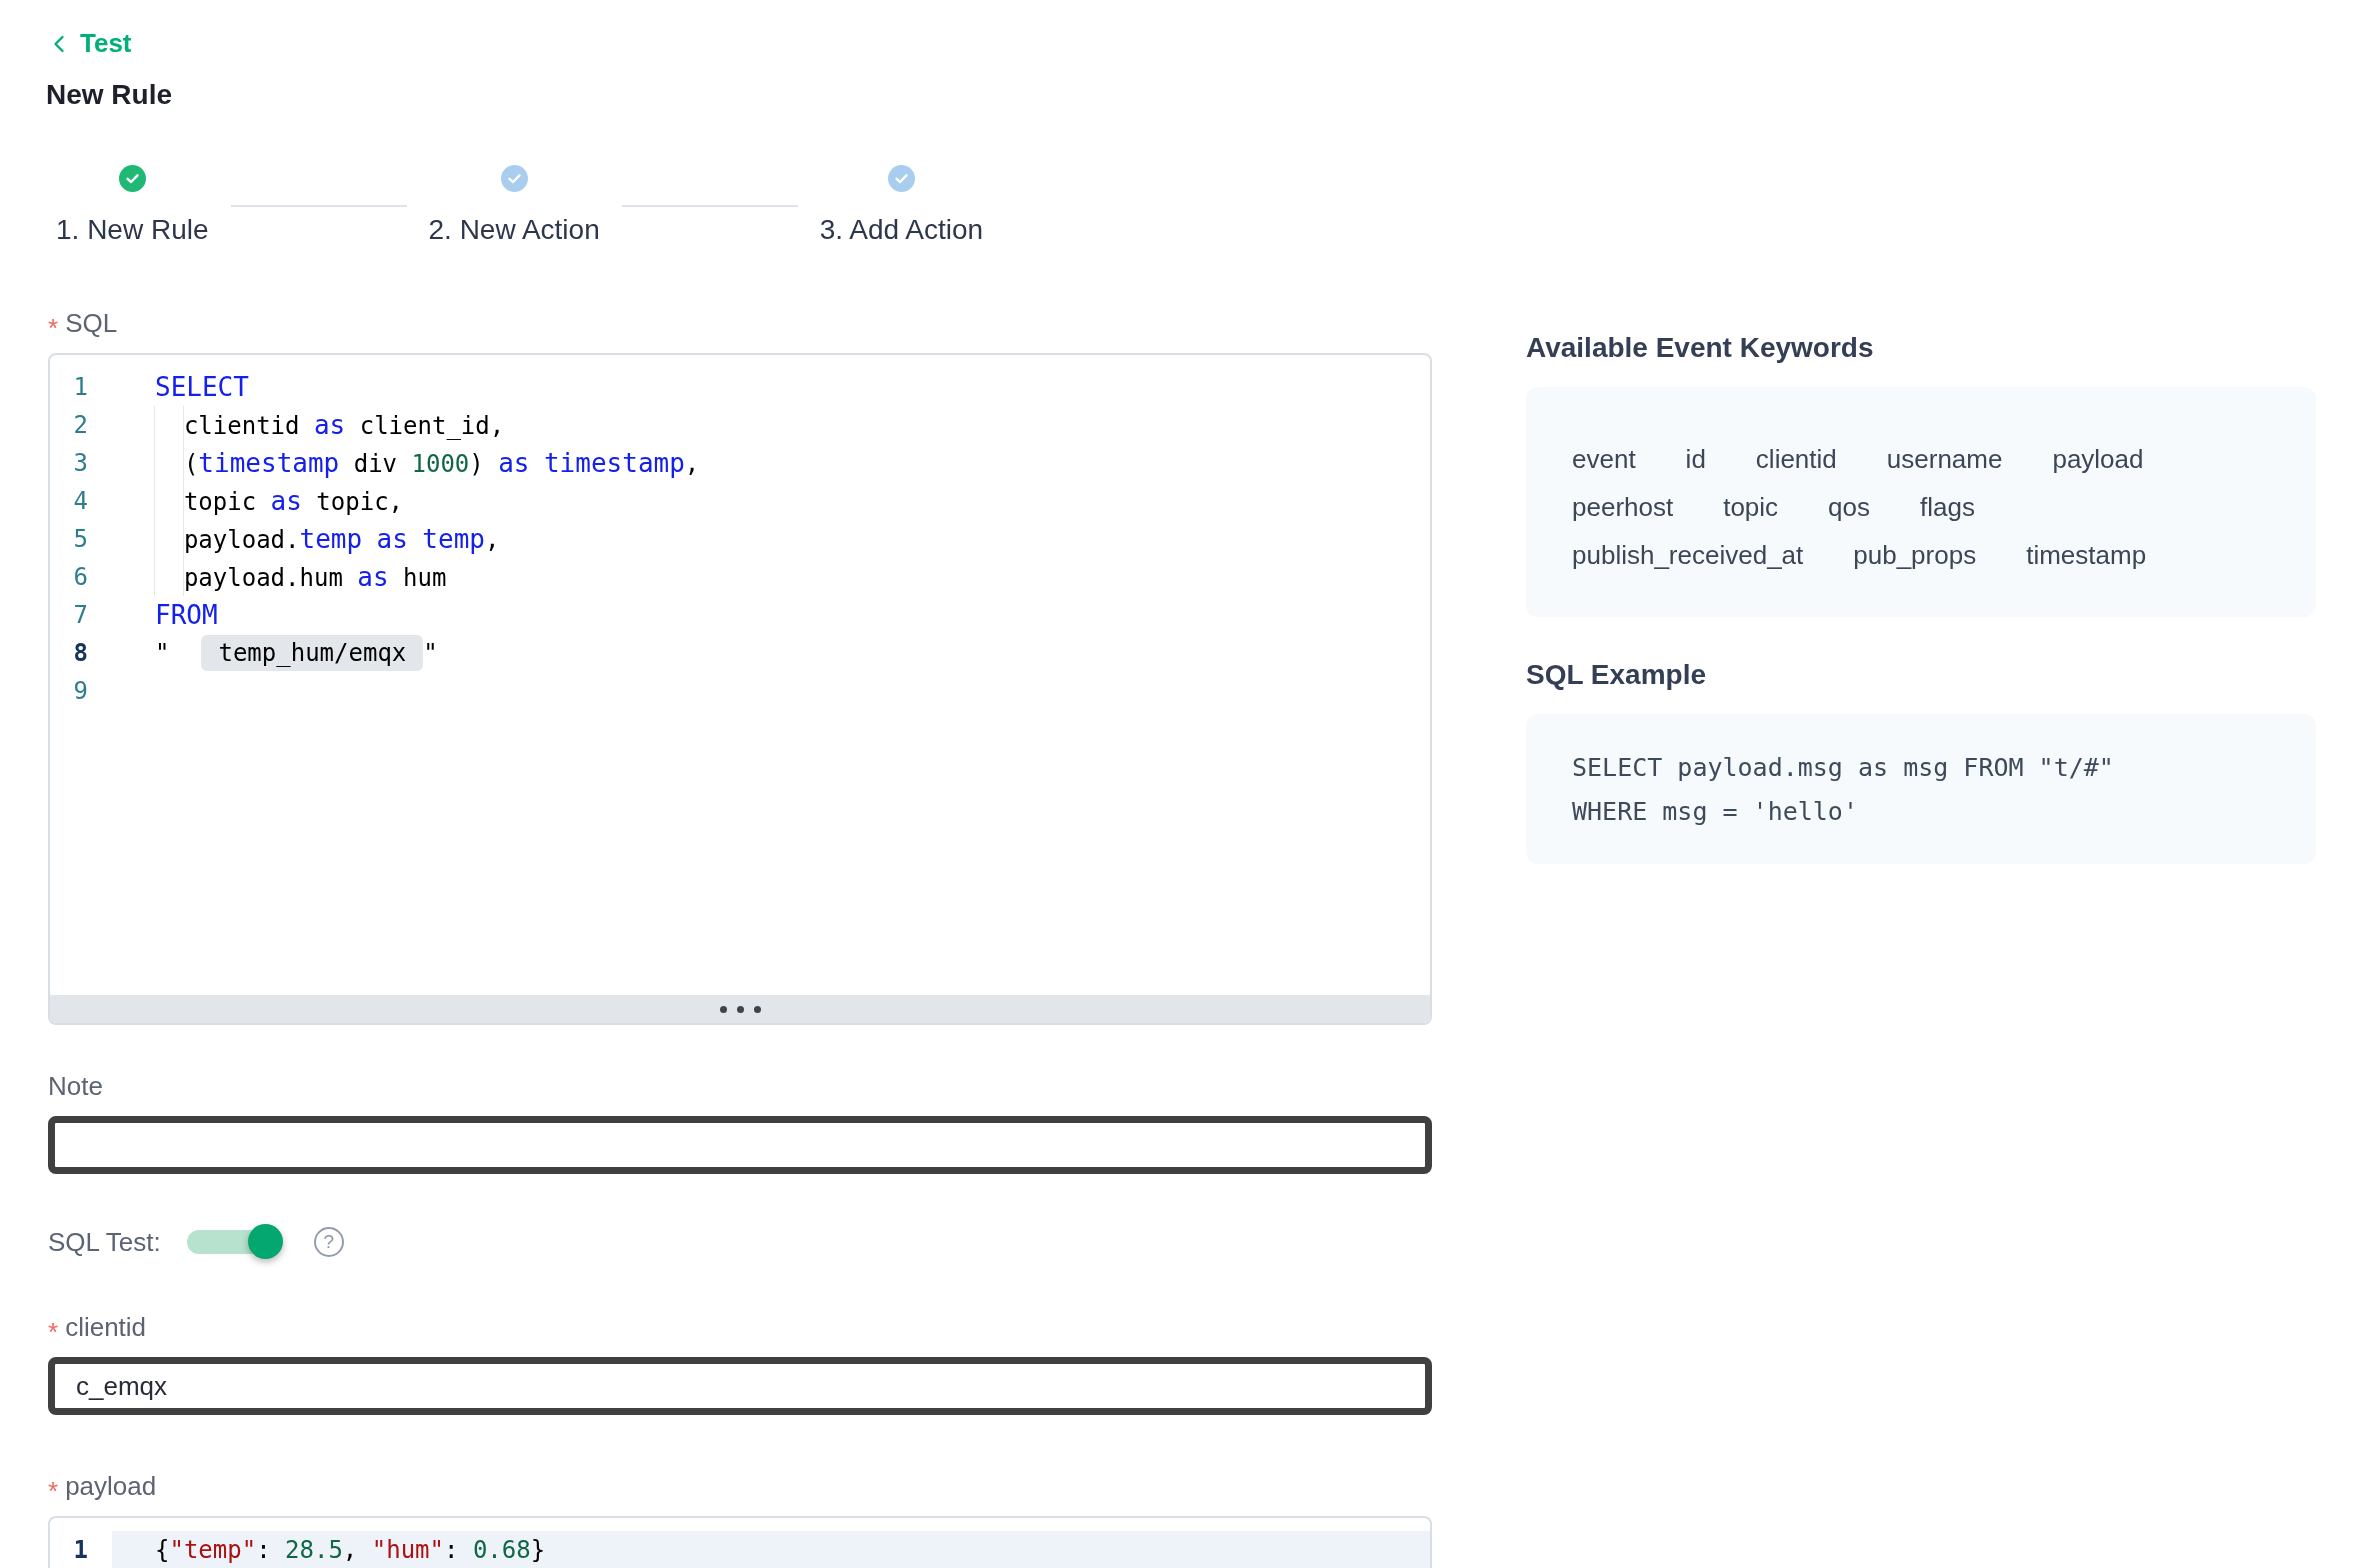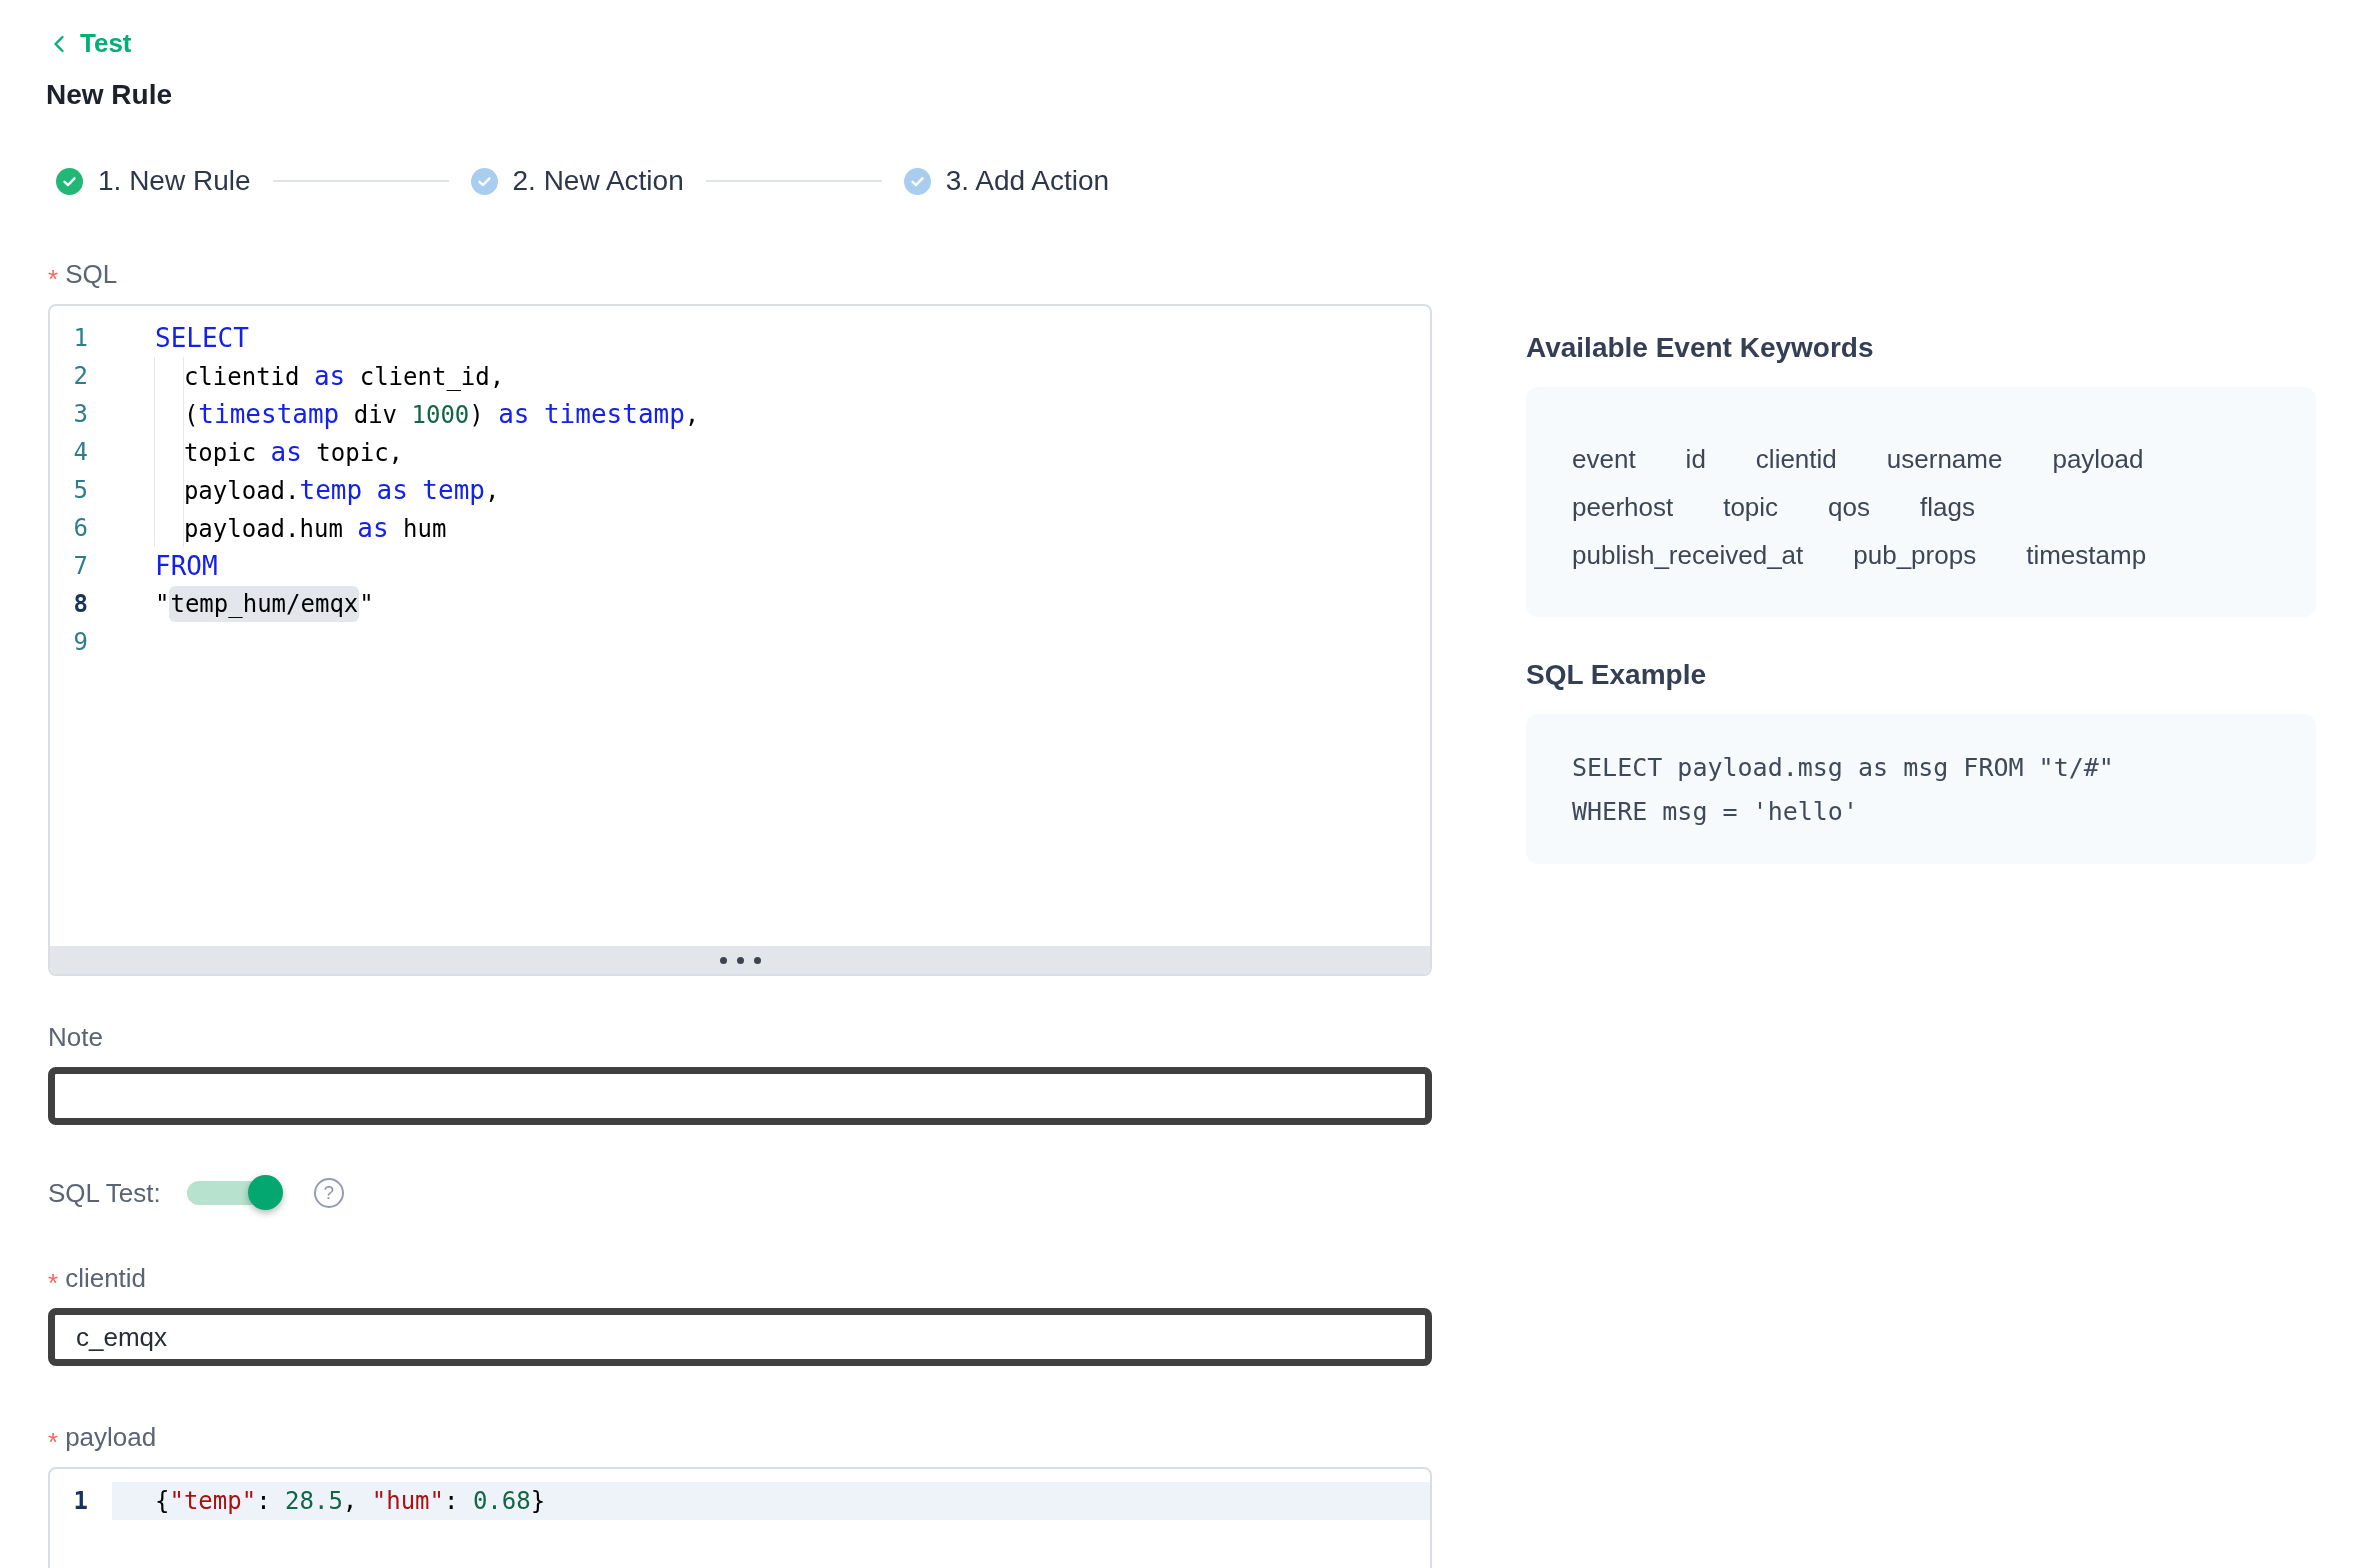--- a/index.html
+++ b/index.html
@@ -13,21 +13,21 @@
   
   .back{display:flex;align-items:center;gap:8px;margin-top:28px;width:max-content;
         color:var(--accent-green,#00b173);font-size:26px;font-weight:600;cursor:pointer;}
   .back svg{display:block;}
 
   
   h1{margin:20px 0 0 -2px;font-size:28px;font-weight:700;color:#1d212b;}
 
   
   .stepper{display:flex;align-items:center;margin-top:54px;padding-left:8px;font-size:28px;color:#2c374b;}
-  .step{display:flex;align-items:center;gap:15px;cursor:pointer;}
+  .step{display:flex;align-items:center;gap:22px;cursor:pointer;flex-direction:column;}
   .dot{width:27px;height:27px;border-radius:50%;display:flex;align-items:center;justify-content:center;flex:none;}
   .dot.done{background:var(--step-done,#21b876);}
   .dot.pending{background:var(--step-pending,#a9cdee);}
   .connector{width:176px;height:2px;background:#dfe4ec;margin:0 22px;flex:none;}
   .step-label{font-weight:500;}
 
   
   .field-label{display:flex;align-items:center;gap:7px;font-size:26px;color:#5b6473;}
   .field-label .star{color:var(--required-red,#f0685f);font-size:26px;line-height:10px;margin-top:8px;}
   .m-sql{margin-top:62px;}
@@ -47,21 +47,21 @@
   .ln.active{color:#17345f;font-weight:bold;}
   .code{flex:1 1 auto;position:relative;padding-left:43px;white-space:pre;}
   .code.row-hl{background:#eef3f9;}
   .guide{position:absolute;top:0;bottom:0;width:1px;background:#e4e7ec;}
   .g0{left:42px;}
   .g1{left:calc(42px + 2ch);}
   .tk.pl{color:#000000;}
   .tk.kw{color:var(--keyword-blue,#1420eb);}
   .tk.num{color:var(--number-green,#116644);}
   .tk.str{color:var(--string-red,#aa1111);}
-  .tk.hl{background:#e3e7ec;border-radius:6px;padding:4px 1px;}
+  .tk.hl{background:#e3e7ec;border-radius:6px;padding:4px 17px;margin-left:32px;}
   .resize-bar{height:28px;background:#e2e5e9;border-radius:0 0 6px 6px;flex:none;
       display:flex;align-items:center;justify-content:center;gap:10px;cursor:ns-resize;}
   .resize-bar i{width:7px;height:7px;border-radius:50%;background:#3d444e;}
 
   
   .text-input{display:block;margin-top:14px;width:100%;height:58px;box-sizing:border-box;
       border:7px solid #404040;border-radius:8px;padding:0 21px;font-size:26px;color:#272c36;
       font-family:"Liberation Sans",sans-serif;outline:none;background:#fff;}
 
   

